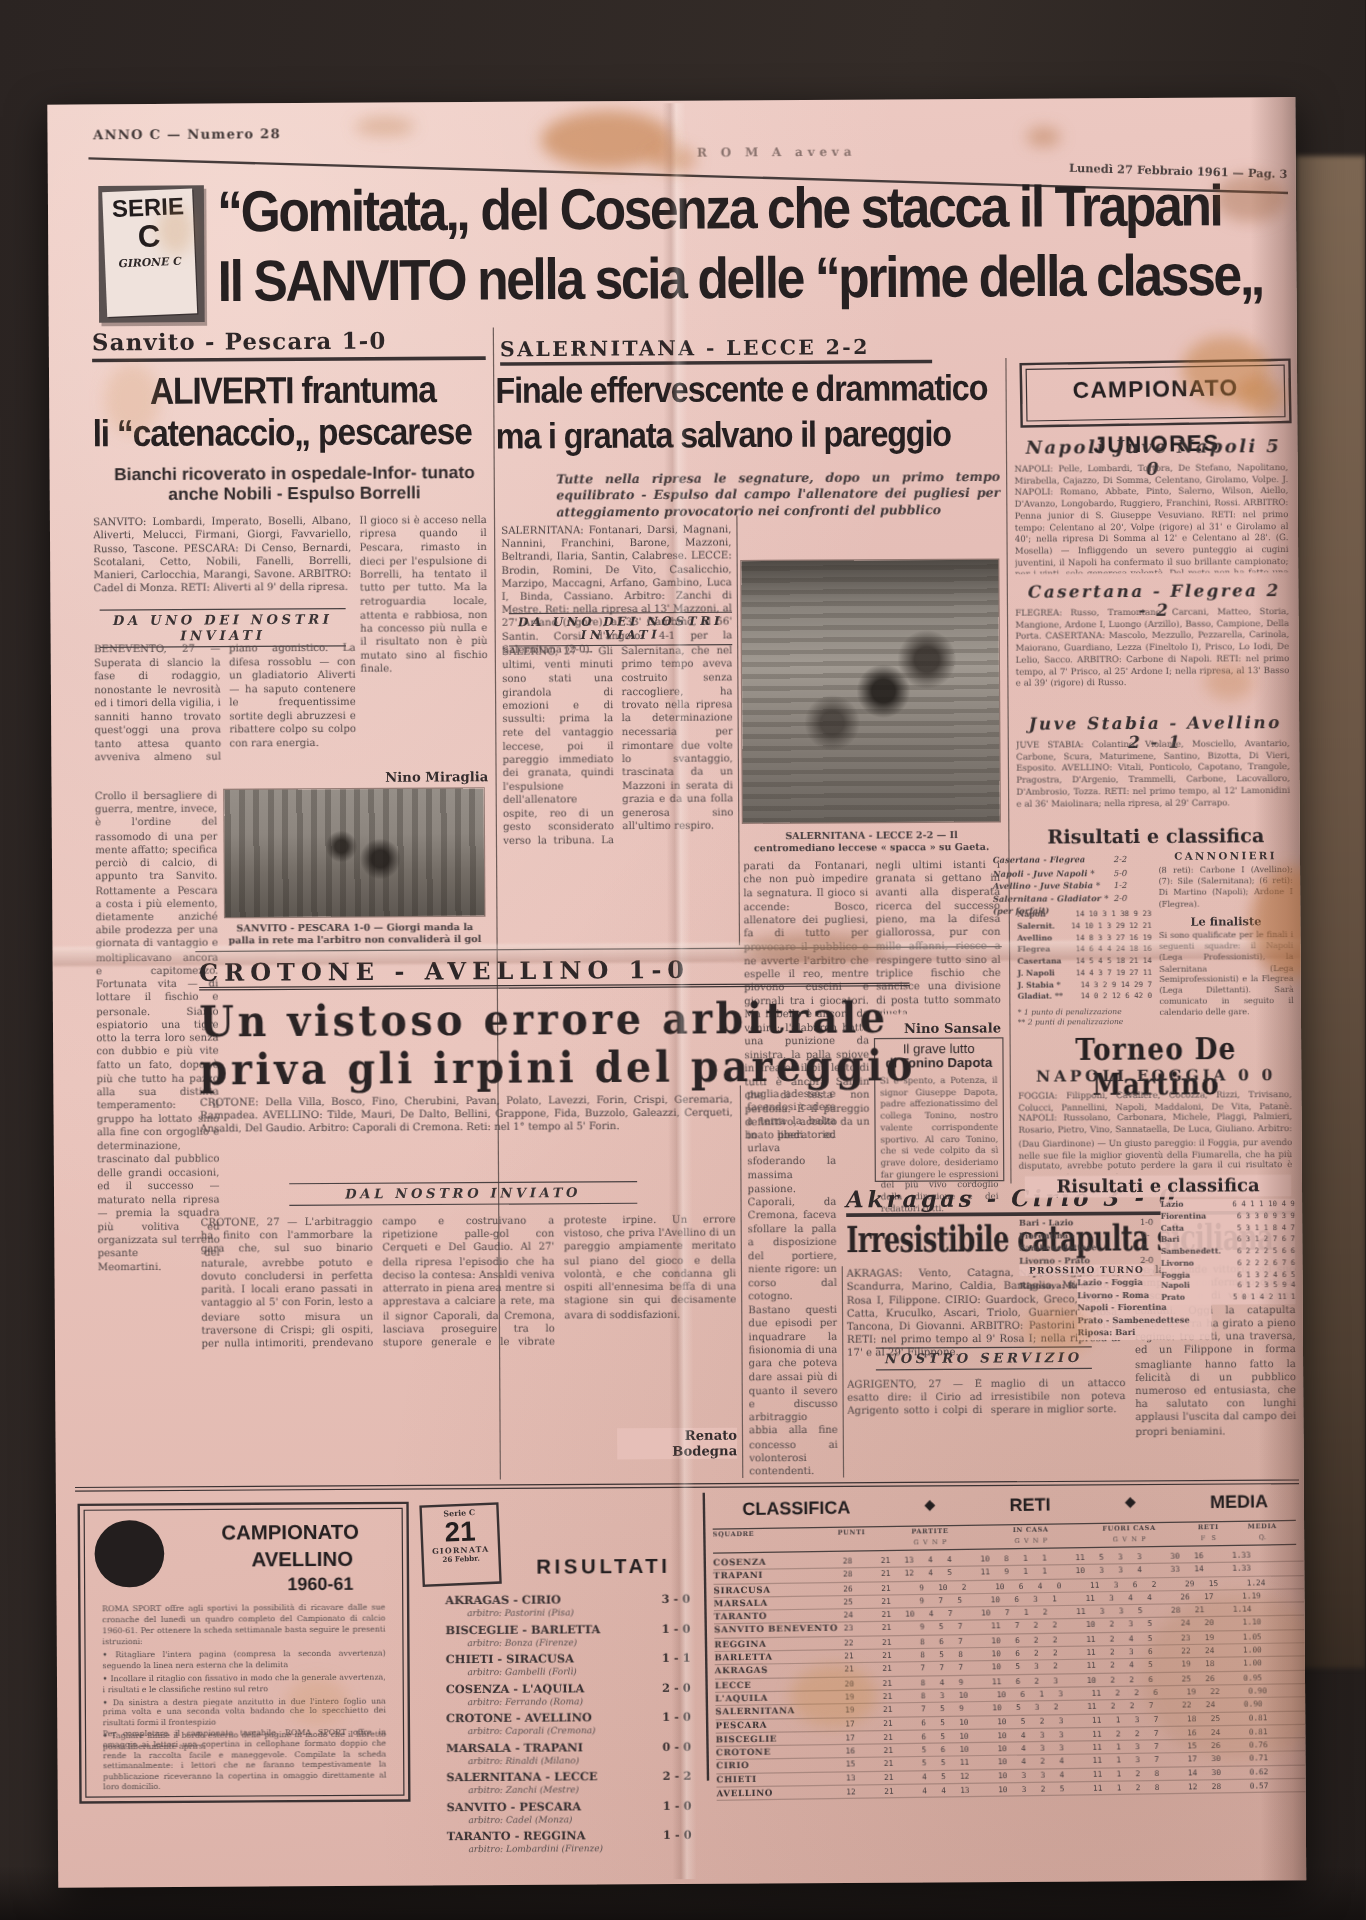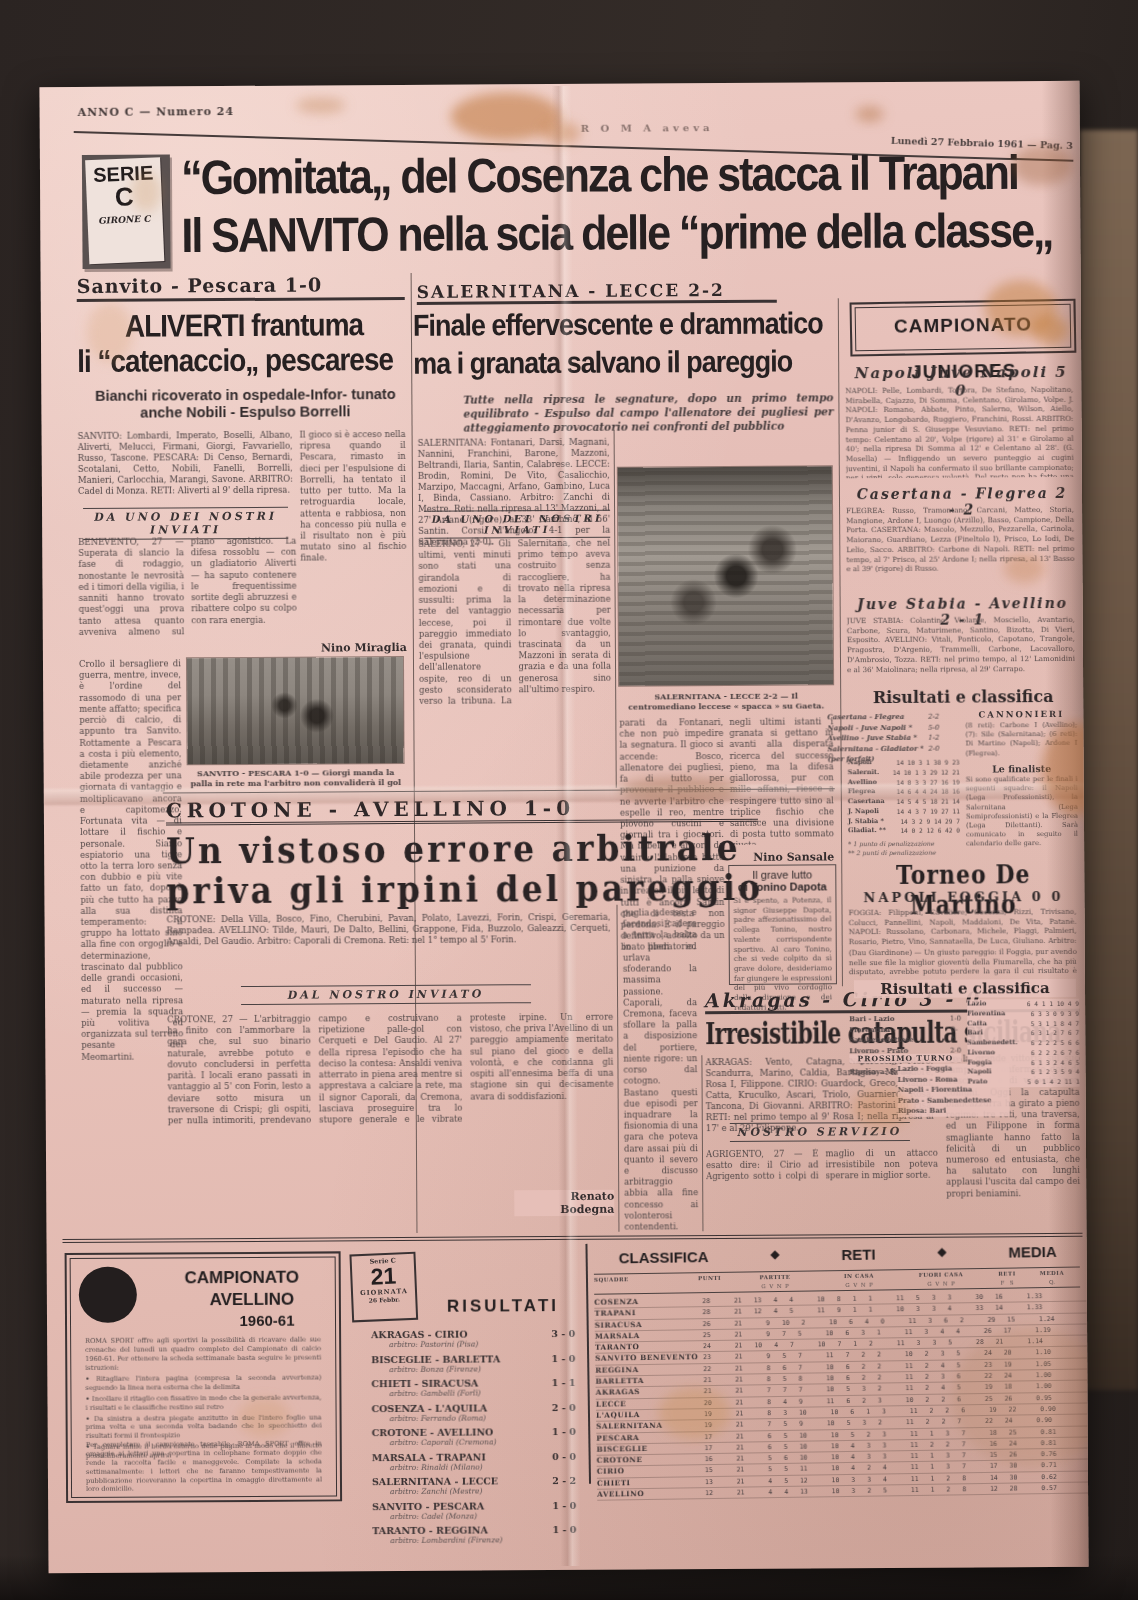--- a/index.html
+++ b/index.html
@@ -67,21 +67,21 @@
 </head>
 <body>
 
 <div class="stage">
   <div class="bg-strip"></div>
   <div class="bg-foot"></div>
 
   <div class="paper">
     <div class="world">
 
-      <div class="blk" style="left:82px;top:103px;font-size:11px;font-weight:bold;letter-spacing:1px;color:#453b3a;filter:blur(.3px);">ANNO C — Numero 24</div>
+      <div class="blk" style="left:82px;top:103px;font-size:11px;font-weight:bold;letter-spacing:1px;color:#453b3a;filter:blur(.3px);">ANNO C — Numero 28</div>
       <div class="hrule" style="left:78px;top:128px;width:1000px;transform:rotate(2deg);transform-origin:left;"></div>
       <div class="blk" style="left:585px;top:123px;font-size:10px;font-weight:bold;letter-spacing:4px;color:rgba(70,55,52,.6);filter:blur(.5px);">R O M A  aveva</div>
       <div class="blk" style="left:895px;top:140px;font-size:9.5px;font-weight:bold;color:#4a403f;transform:rotate(2deg);filter:blur(.3px);">Lunedì 27 Febbraio 1961 — Pag. 3</div>
 
       <div class="blk" style="left:86px;top:152px;width:88px;height:114px;background:#5a5150;box-shadow:2px 3px 0 rgba(60,45,42,.4);">
         <div style="position:absolute;left:5px;top:4px;right:8px;bottom:6px;background:#efe2dc;transform:rotate(-2deg);box-shadow:1px 1px 0 #3a3233;">
           <div class="sans" style="text-align:center;font-weight:800;font-size:20px;letter-spacing:0;color:#211c1d;margin-top:4px;">SERIE</div>
           <div class="sans" style="text-align:center;font-weight:800;font-size:26px;line-height:.9;color:#211c1d;">C</div>
           <div style="text-align:center;font-style:italic;font-size:9px;font-weight:bold;color:#2b2526;margin-top:6px;">GIRONE C</div>
         </div>

